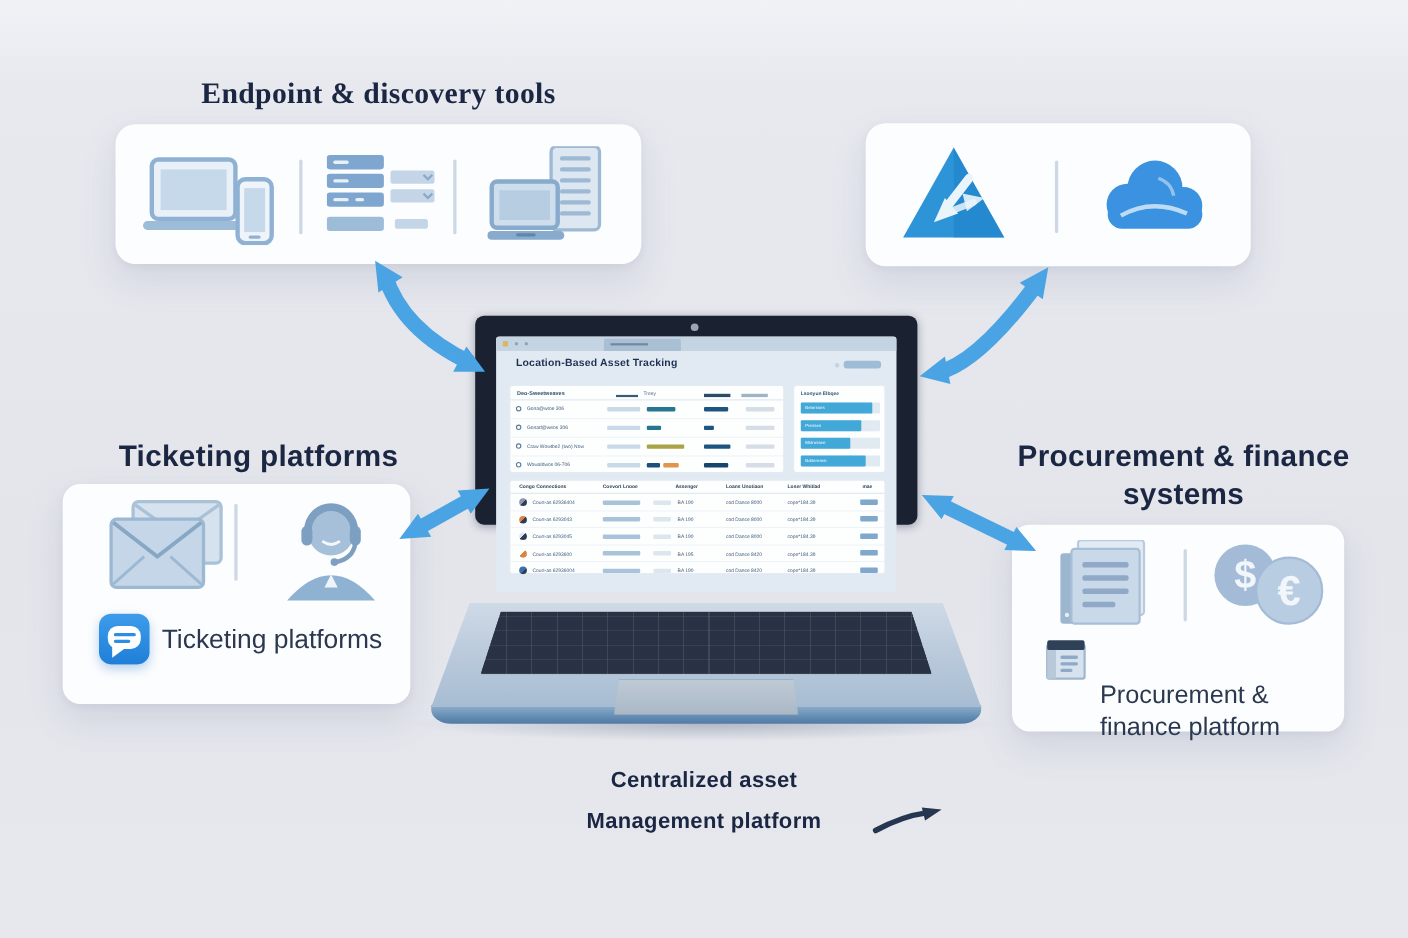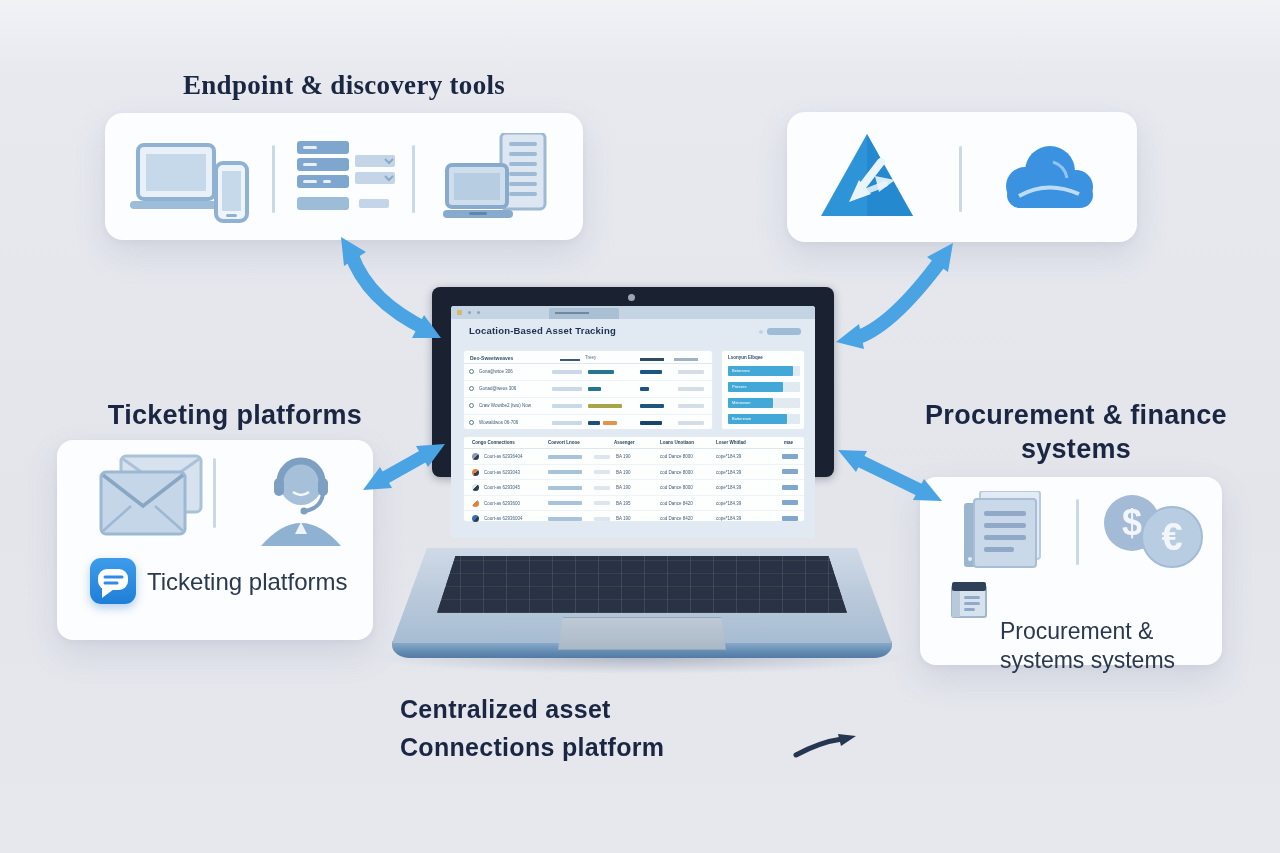--- a/index.html
+++ b/index.html
@@ -76,22 +76,22 @@
   .dt-row{position:relative;height:14.6px;border-bottom:1px solid #eef3f7;}
   .dt-dot{position:absolute;left:8px;top:4px;width:7px;height:7px;border-radius:50%;}
   .dt-name{position:absolute;left:20px;top:5px;font-size:4.5px;color:#456283;white-space:nowrap;}
   .dt-bar1{position:absolute;left:84px;top:5.5px;width:34px;height:4px;background:#a9c3da;border-radius:1px;}
   .dt-bar2{position:absolute;left:130px;top:5.5px;width:16px;height:4px;background:#dde6ee;border-radius:1px;}
   .dt-qty{position:absolute;left:152px;top:5px;font-size:4.5px;}
   .dt-date{position:absolute;left:196px;top:5px;font-size:4.5px;}
   .dt-price{position:absolute;left:252px;top:5px;font-size:4.5px;}
   .dt-bar3{position:absolute;left:318px;top:4.5px;width:16px;height:5px;background:#7fa8cc;border-radius:1px;}
   
-  .caption{position:absolute;left:400px;top:690px;width:480px;
-    font-size:25px;font-weight:bold;color:#1b2742;line-height:38px;letter-spacing:.3px;}
+  .caption{position:absolute;left:400px;top:690px;width:480px;text-align:center;
+    font-size:20px;font-weight:bold;color:#1b2742;line-height:38px;letter-spacing:.3px;}
   svg{display:block;}
 </style>
 </head>
 <body>
 
 <div class="stage">
 
   <div class="big-title" style="left:104px;top:68px;width:480px;font-family:Liberation Serif, serif;">Endpoint &amp; discovery tools</div>
   <div class="big-title" style="left:40px;top:398px;width:390px;">Ticketing platforms</div>
   <div class="big-title" style="left:886px;top:398px;width:380px;">
@@ -242,21 +242,21 @@
       <rect x="2" y="1" width="34" height="9" rx="2" fill="#2f4156"></rect>
       <rect x="2" y="10" width="8" height="26" fill="#b9c9da"></rect>
       <g fill="#8fa9c6">
         <rect x="14" y="15" width="16" height="3" rx="1.5"></rect>
         <rect x="14" y="21" width="16" height="3" rx="1.5"></rect>
         <rect x="14" y="27" width="11" height="3" rx="1.5"></rect>
       </g>
     </svg>
     <div class="card-label" style="left:80px;top:104px;font-size:23px;margin-top:36px;">
       <div>Procurement &amp;</div>
-      <div>systems systems</div>
+      <div>finance platform</div>
     </div>
   </div>
 
   <div class="laptop-shadow"></div>
   <div class="base-lip"></div>
   <div class="base-notch"></div>
   <div class="base-deck"></div>
   <div class="keyboard"></div>
   <div class="trackpad"></div>
 
@@ -426,20 +426,20 @@
     </g>
     <g stroke="#4aa3e3" fill="#4aa3e3">
       <path d="M854 458 L926 493" stroke-width="13" fill="none"></path>
       <polygon points="838,450 856,472 867,451" stroke="none"></polygon>
       <polygon points="942,501 913,500 924,479" stroke="none"></polygon>
     </g>
   </svg>
 
   <div class="caption">
     <div>Centralized asset</div>
-    <div>Connections platform</div>
+    <div>Management platform</div>
   </div>
   <svg class="abs" style="left:790px;top:726px;" width="70" height="35" viewBox="0 0 70 35">
     <path d="M6 29 Q30 16 52 13" stroke="#263650" stroke-width="5" fill="none" stroke-linecap="round"></path>
     <polygon points="66,10 51,20 48,8" fill="#263650"></polygon>
   </svg>
 
 </div>
 
 </body></html>

